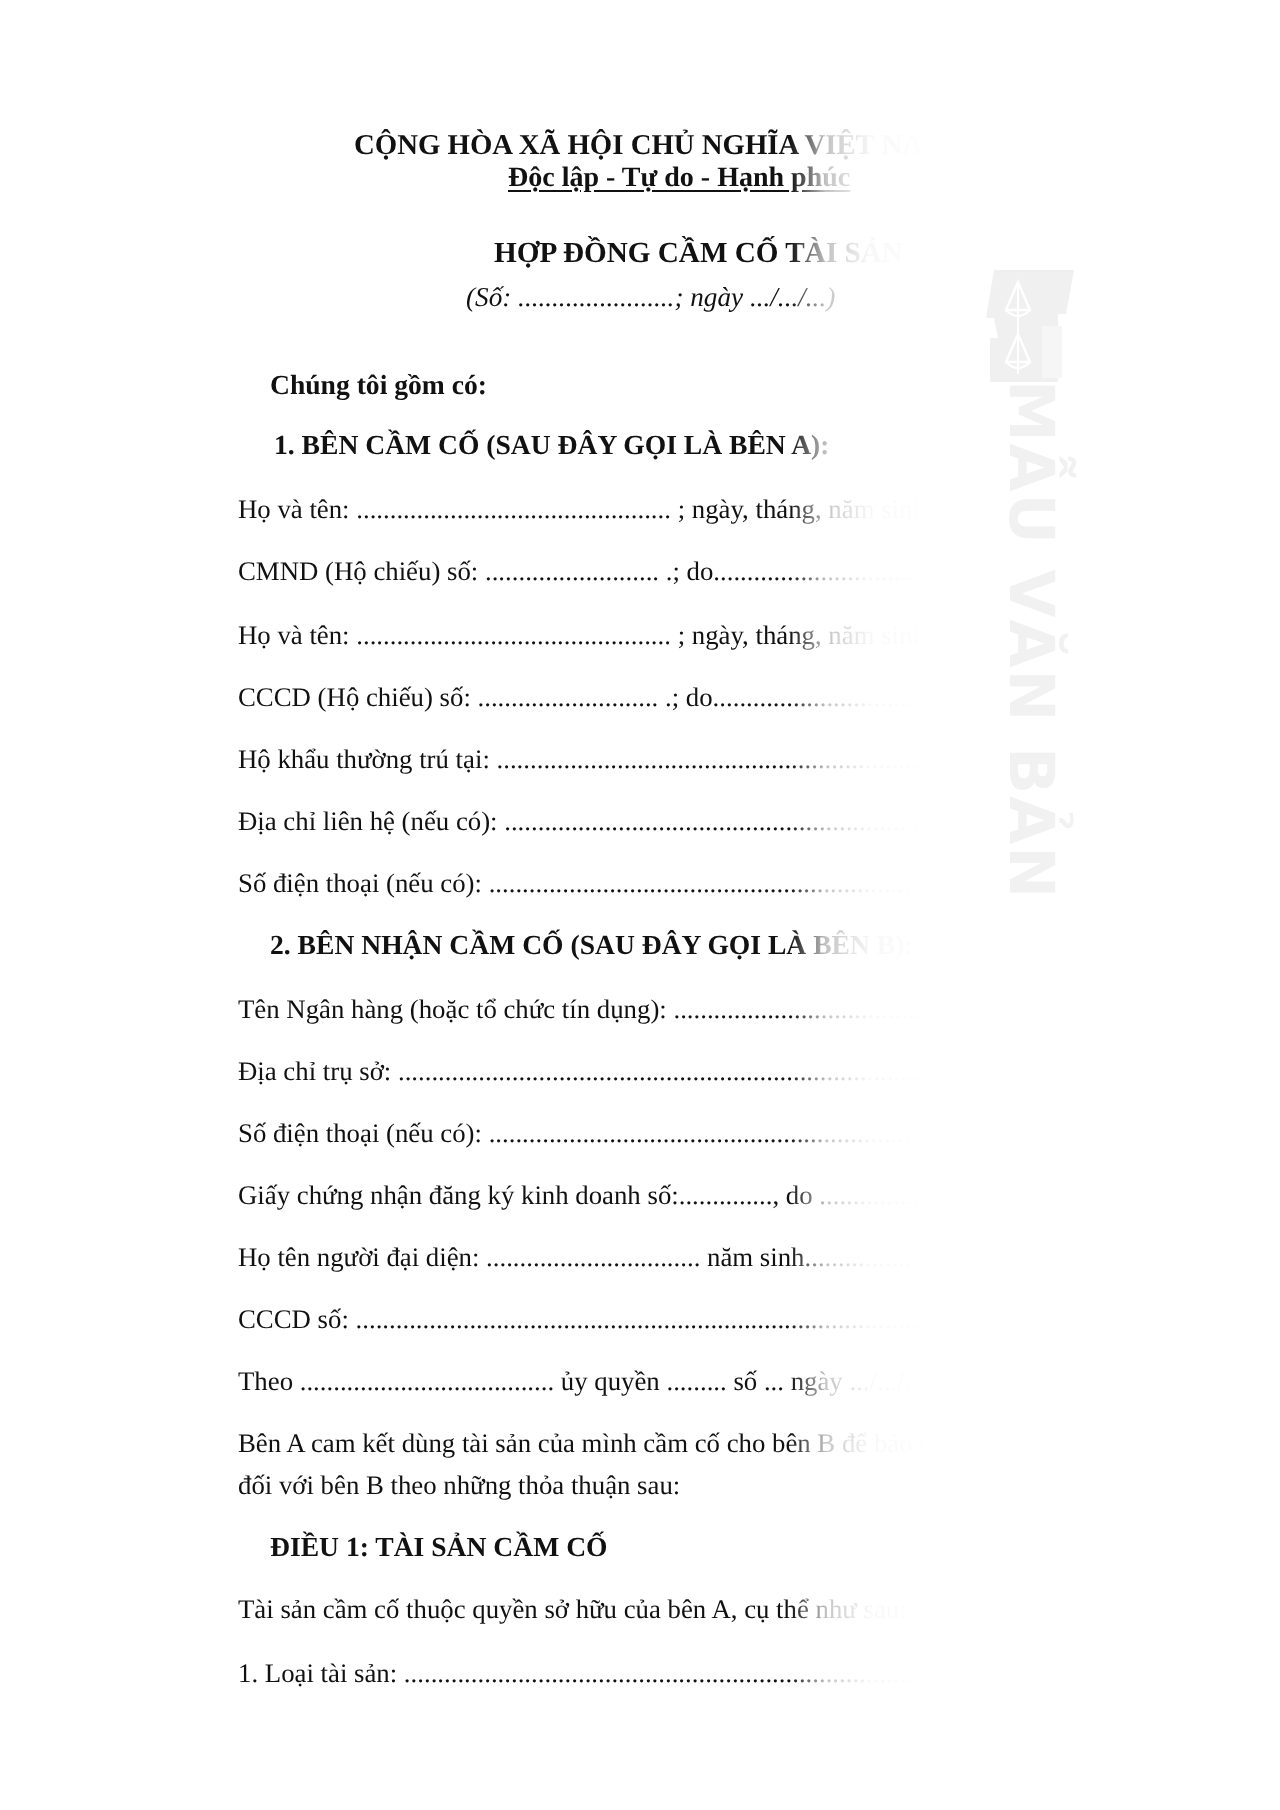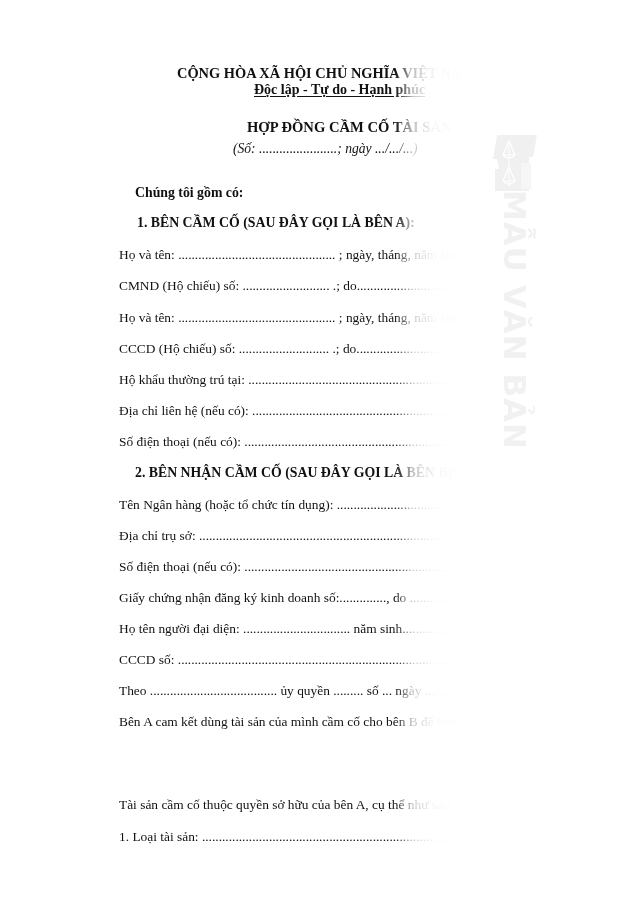--- a/index.html
+++ b/index.html
@@ -124,21 +124,23 @@
   <div class="line section" style="left:119px; top:465px;">2. BÊN NHẬN CẦM CỐ (SAU ĐÂY GỌI LÀ BÊN B):</div>
   <div class="line field" style="left:119px; top:497px;">Tên Ngân hàng (hoặc tổ chức tín dụng):  ...................................................</div>
   <div class="line field" style="left:119px; top:528px;">Địa chỉ trụ sở:  ............................................................................................</div>
   <div class="line field" style="left:119px; top:559px;">Số điện thoại (nếu có):  .................................................................................</div>
   <div class="line field" style="left:119px; top:590px;">Giấy chứng nhận đăng ký kinh doanh số:.............., do ................................</div>
   <div class="line field" style="left:119px; top:621px;">Họ tên người đại diện:  ................................ năm sinh...............................</div>
   <div class="line field" style="left:119px; top:652px;">CCCD số:  ........................................................................................................</div>
   <div class="line field" style="left:119px; top:683px;">Theo ...................................... ủy quyền ......... số ... ngày .../.../...</div>
 
   <div class="line field" style="left:119px; top:714px;">Bên A cam kết dùng tài sản của mình cầm cố cho bên B để bảo đảm</div>
+  <div class="line field" style="left:119px; top:735px;">đối với bên B theo những thỏa thuận sau:</div>
 
+  <div class="line section" style="left:119px; top:766px;">ĐIỀU 1: TÀI SẢN CẦM CỐ</div>
   <div class="line field" style="left:119px; top:797px;">Tài sản cầm cố thuộc quyền sở hữu của bên A, cụ thể như sau:</div>
   <div class="line field" style="left:119px; top:829px;">1. Loại tài sản:  ...........................................................................................</div>
 
   <div class="fade"></div>
 
   <div class="wm-logo">
     <svg width="52" height="60" viewBox="0 0 52 60">
       <path d="M8 2 L48 2 L44 24 L40 24 L40 58 L6 58 L6 36 L10 36 L8 26 L4 26 Z" fill="#f0f0f0"></path>
       <path d="M20 8 L14 22 L26 22 Z" fill="none" stroke="#ffffff" stroke-width="1.2"></path>
       <path d="M14 22 Q20 28 26 22" fill="none" stroke="#ffffff" stroke-width="1.2"></path>

